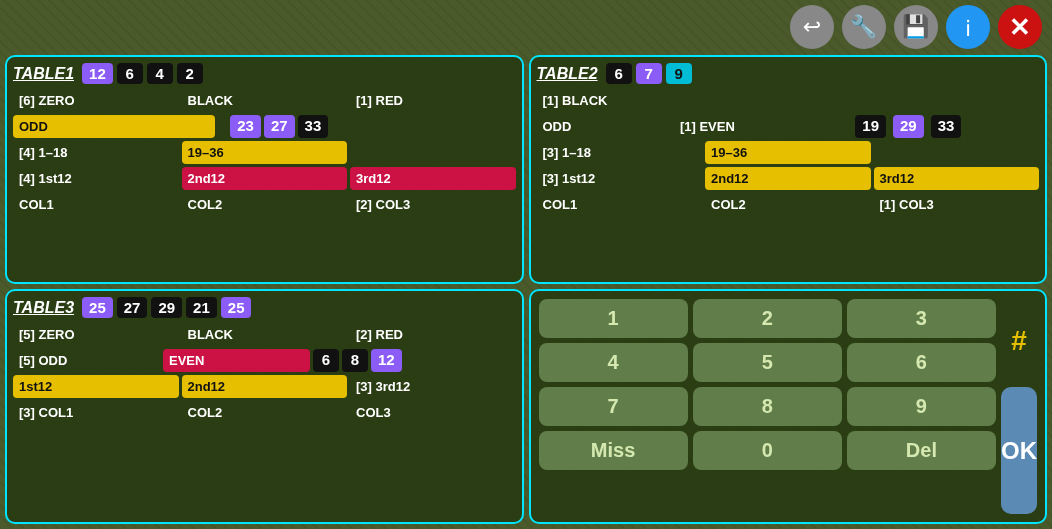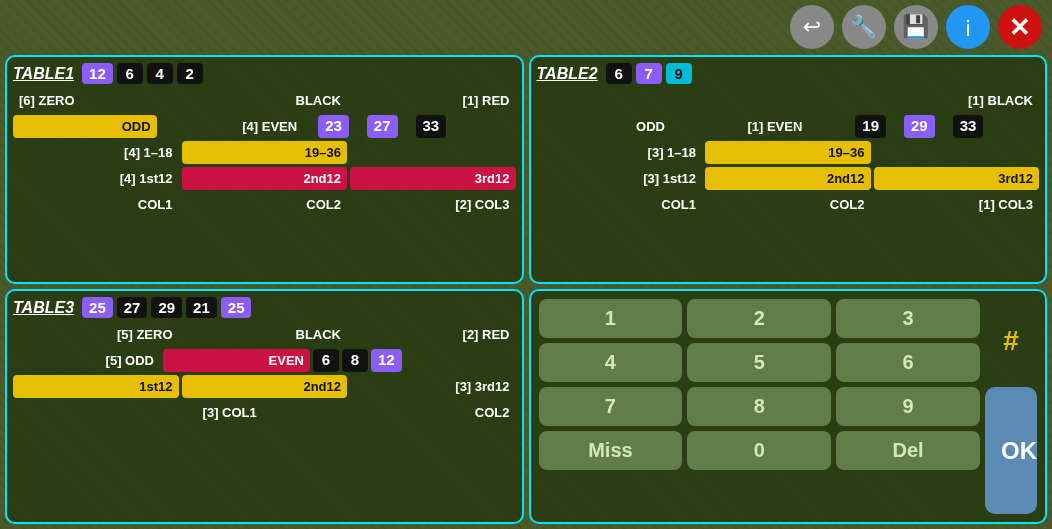--- a/index.html
+++ b/index.html
@@ -108,21 +108,21 @@
 
     .badge-red { background: #8b5cf6; }
     .badge-black { background: #111; }
     .badge-cyan { background: #00bcd4; color: #111; }
 
     .cell {
       border-radius: 4px;
       padding: 4px 6px;
       font-size: 13px;
       font-weight: bold;
-      text-align: right;
+      text-align: left;
       color: white;
       flex: 1;
     }
 
     .cell-transparent { background: transparent; color: white; }
     .cell-yellow { background: #e6c000; color: #111; }
     .cell-red { background: #cc1144; color: white; }
 
     
     .numpad-panel {
@@ -205,22 +205,21 @@
     </div>
 
     <div class="tbl-row-data">
       <div class="cell cell-transparent" style="text-align:left;">[6] ZERO</div>
       <div class="cell cell-transparent">BLACK</div>
       <div class="cell cell-transparent">[1] RED</div>
     </div>
 
     <div class="tbl-row-data">
       <div class="cell cell-yellow">ODD</div>
-      <div class="cell cell-transparent">[4] EVEN</div>
-      <div style="display:flex; gap:18px; flex:1.5;padding-left:12px;">
+      <div style="display:flex; gap:3px; flex:1.5;padding-left:12px;">
         <span class="badge badge-red">23</span>
         <span class="badge badge-red">27</span>
         <span class="badge badge-black">33</span>
       </div>
     </div>
 
     <div class="tbl-row-data">
       <div class="cell cell-transparent">[4] 1–18</div>
       <div class="cell cell-yellow">19–36</div>
       <div class="cell cell-transparent"></div>
@@ -247,21 +246,21 @@
       <span class="badge badge-cyan">9</span>
     </div>
 
     <div class="tbl-row-data">
       <div class="cell cell-transparent">[1] BLACK</div>
     </div>
 
     <div class="tbl-row-data">
       <div class="cell cell-transparent">ODD</div>
       <div class="cell cell-transparent">[1] EVEN</div>
-      <div style="display:flex; gap:18px; flex:1.5;margin-left:44px;">
+      <div style="display:flex; gap:7px; flex:1.5;margin-left:44px;">
         <span class="badge badge-black">19</span>
         <span class="badge badge-red">29</span>
         <span class="badge badge-black">33</span>
       </div>
     </div>
 
     <div class="tbl-row-data">
       <div class="cell cell-transparent">[3] 1–18</div>
       <div class="cell cell-yellow">19–36</div>
       <div class="cell cell-transparent"></div>
@@ -309,37 +308,38 @@
 
     <div class="tbl-row-data">
       <div class="cell cell-yellow">1st12</div>
       <div class="cell cell-yellow">2nd12</div>
       <div class="cell cell-transparent">[3] 3rd12</div>
     </div>
 
     <div class="tbl-row-data">
       <div class="cell cell-transparent">[3] COL1</div>
       <div class="cell cell-transparent">COL2</div>
+      <div class="cell cell-transparent">COL3</div>
     </div>
   </div>
 
   <div class="numpad-panel">
 
     <button class="numpad-btn">1</button>
     <button class="numpad-btn">2</button>
     <button class="numpad-btn">3</button>
     <div class="numpad-hash" style="grid-row:1/3; grid-column:4;">#</div>
 
     <button class="numpad-btn">4</button>
     <button class="numpad-btn">5</button>
     <button class="numpad-btn">6</button>
 
     <button class="numpad-btn">7</button>
     <button class="numpad-btn">8</button>
     <button class="numpad-btn">9</button>
-    <button class="numpad-ok" style="grid-row:3/6; grid-column:4;padding-left:16px;">OK</button>
+    <button class="numpad-ok" style="grid-row:3/6; grid-column:4;">OK</button>
 
     <button class="numpad-btn">Miss</button>
     <button class="numpad-btn">0</button>
     <button class="numpad-btn">Del</button>
   </div>
 
 </div>
 
 </body></html>

